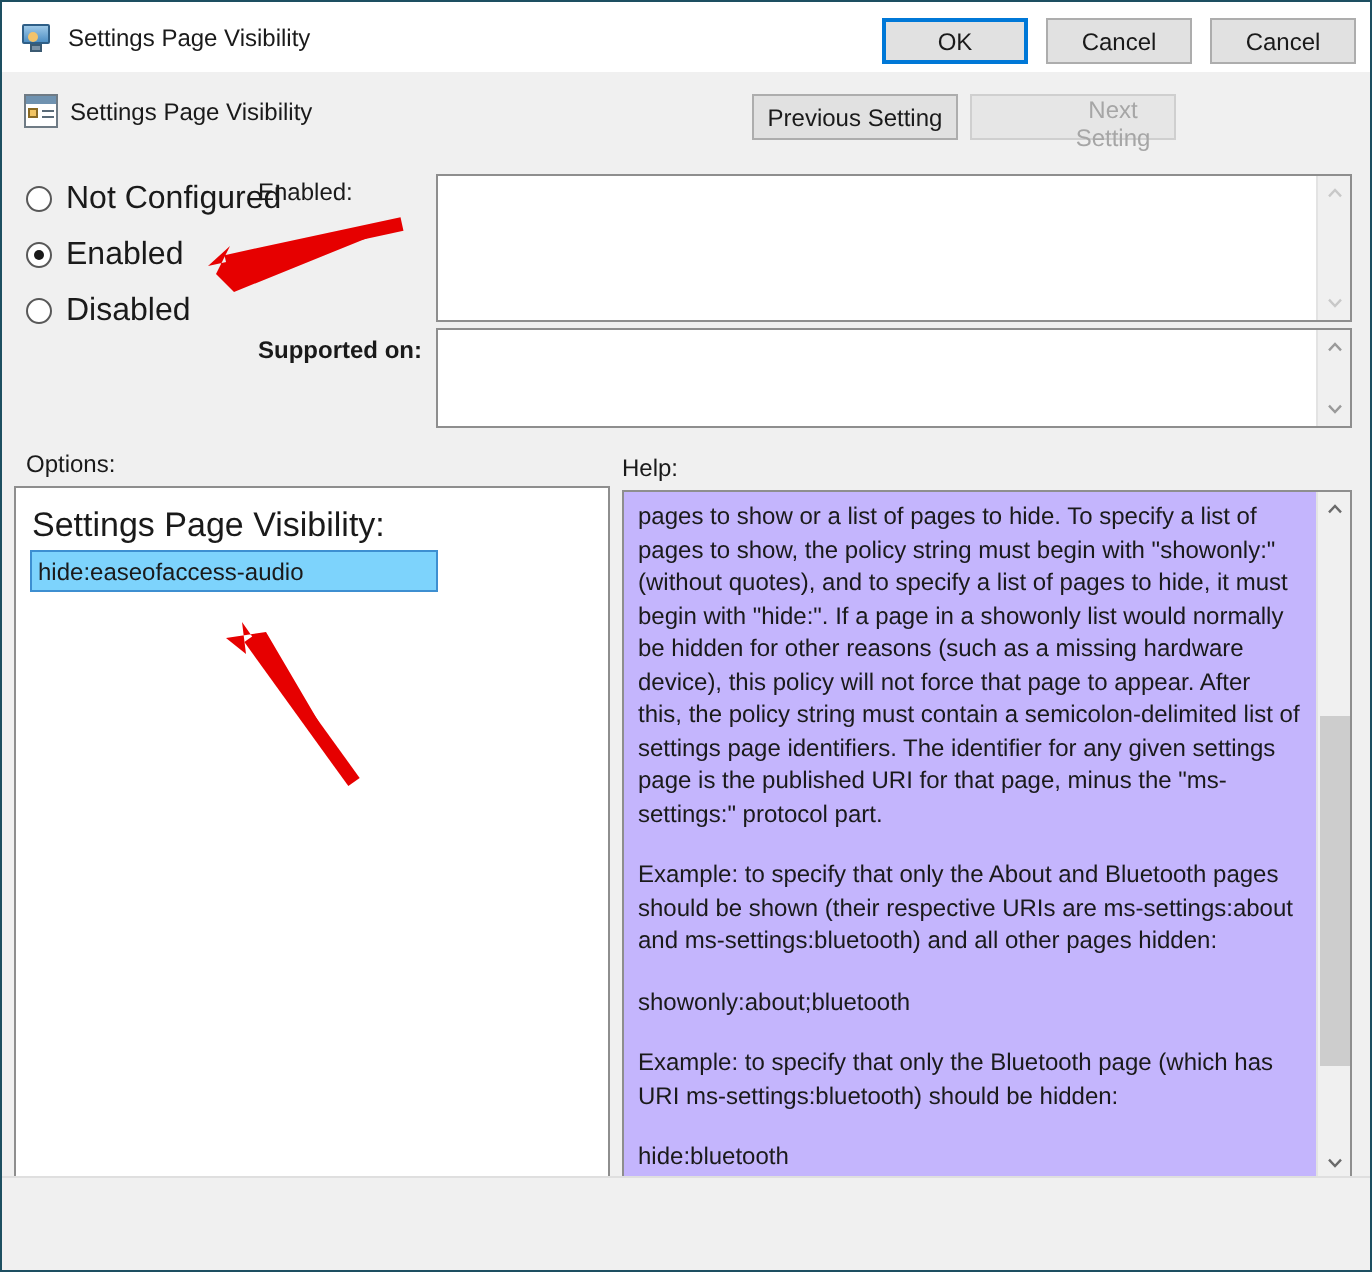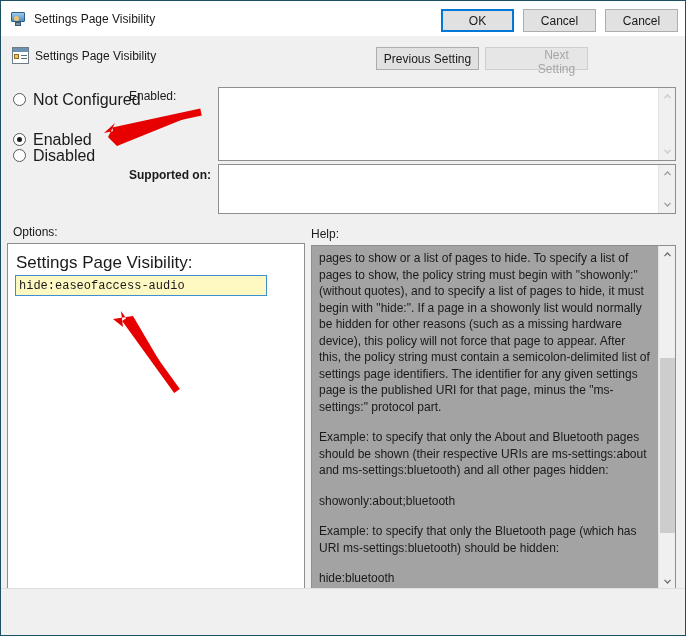--- a/index.html
+++ b/index.html
@@ -156,21 +156,21 @@
 
   
   .radio-row {
     position: absolute;
     left: 12px;
     display: flex;
     align-items: center;
     height: 17px;
   }
   .radio-row.r1 { top: 90px; }
-  .radio-row.r2 { top: 130px; }
+  .radio-row.r2 { top: 118px; }
   .radio-row.r3 { top: 146px; }
   .radio-mark {
     width: 13px; height: 13px;
     border-radius: 50%;
     background: #ffffff;
     border: 1px solid #585858;
     box-sizing: border-box;
     position: relative;
     flex: 0 0 auto;
   }
@@ -257,37 +257,37 @@
   }
   .opt-label {
     position: absolute;
     left: 8px; top: 9px;
     font-size: 17px;
     color: #1a1a1a;
   }
   .opt-input {
     position: absolute;
     left: 7px; top: 31px;
-    width: 252px; height: 21px;
-    box-sizing: border-box;
-    background: #fef9c3;
+    width: 204px; height: 21px;
+    box-sizing: border-box;
+    background: #7dd3fc;
     border: 1px solid #3d8fd1;
-    font-family: Liberation Mono, monospace;
+    font-family: Liberation Sans, sans-serif;
     font-size: 12px;
     color: #1a1a1a;
     padding: 0 0 0 3px;
     outline: none;
   }
 
   
   .panel-help {
     position: absolute;
     left: 310px; top: 244px;
     width: 365px; height: 346px;
-    background: #a3a3a3;
+    background: #c4b5fd;
     border: 1px solid #8e8e8e;
     box-sizing: border-box;
   }
   .help-scroll {
     position: absolute;
     left: 0; top: 0;
     right: 17px; bottom: 0;
     overflow: hidden;
     padding: 4px 8px 0 7px;
     box-sizing: border-box;

